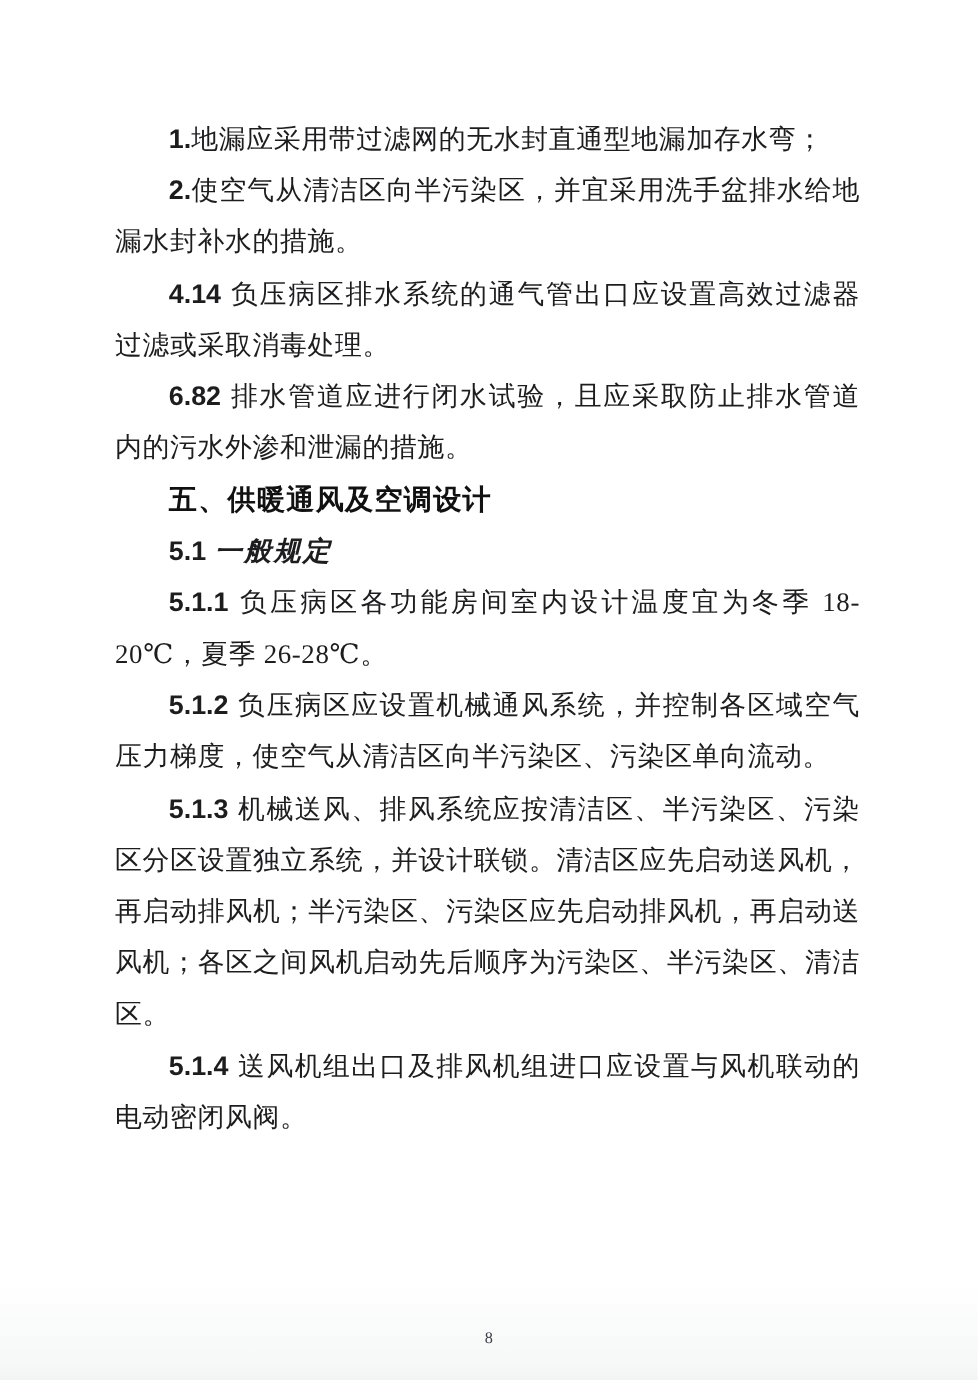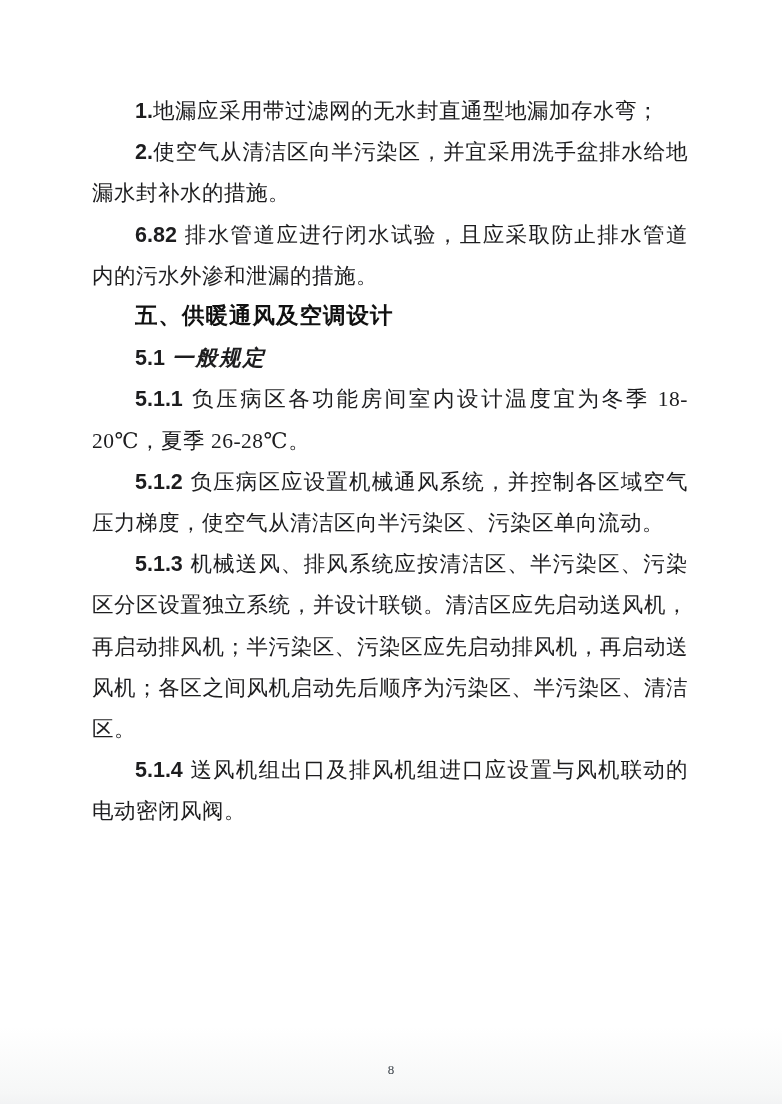--- a/index.html
+++ b/index.html
@@ -33,21 +33,21 @@
     text-indent: 43px;
     font-family: "Liberation Serif", "DejaVu Serif", serif;
   }
   .num {
     font-family: "Liberation Sans", "DejaVu Sans", sans-serif;
     font-weight: 700;
     letter-spacing: 0;
   }
   .num.gap { margin-right: 7px; }
   p.h1 {
-    font-family: Liberation Mono, monospace;
+    font-family: Liberation Sans, sans-serif;
     font-weight: 700;
     font-size: 22.5px;
     color: #111111;
     letter-spacing: 1px;
   }
   p.h2 .h2-text {
     font-weight: 700;
     font-style: italic;
     font-family: "Liberation Serif", "DejaVu Serif", serif;
     letter-spacing: 2px;
@@ -70,20 +70,23 @@
   <div class="content">
 
     <p>
       <span class="num">1.</span><span>地漏应采用带过滤网的无水封直通型地漏加存水弯；</span>
     </p>
 
     <p>
       <span class="num">2.</span><span>使空气从清洁区向半污染区，并宜采用洗手盆排水给地漏水封补水的措施。</span>
     </p>
 
+    <p>
+      <span class="num gap">4.14</span><span>负压病区排水系统的通气管出口应设置高效过滤器过滤或采取消毒处理。</span>
+    </p>
 
     <p>
       <span class="num gap">6.82</span><span>排水管道应进行闭水试验，且应采取防止排水管道内的污水外渗和泄漏的措施。</span>
     </p>
 
     <p class="h1">
       <span>五、</span><span>供暖通风及空调设计</span>
     </p>
 
     <p class="h2">

